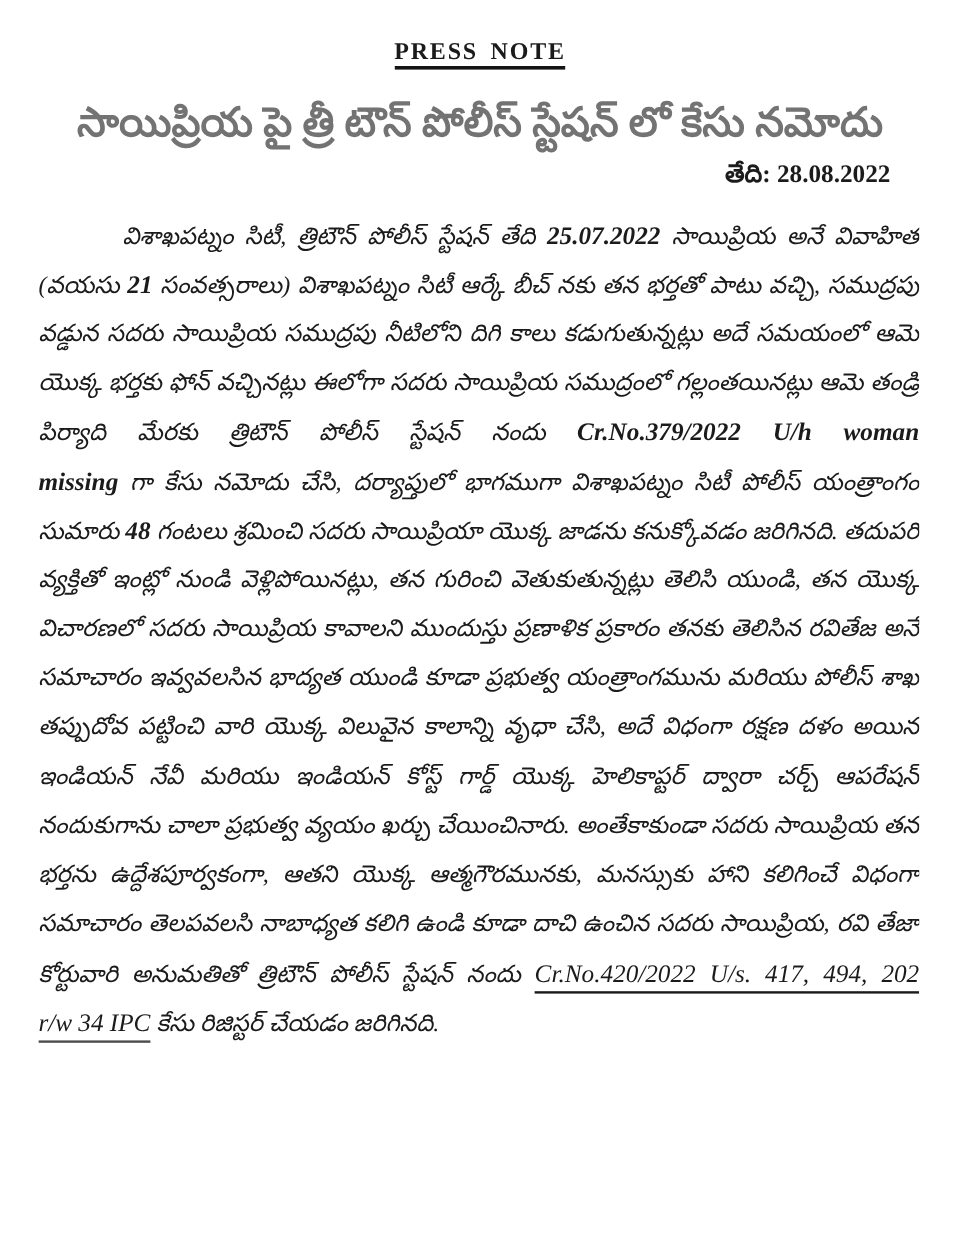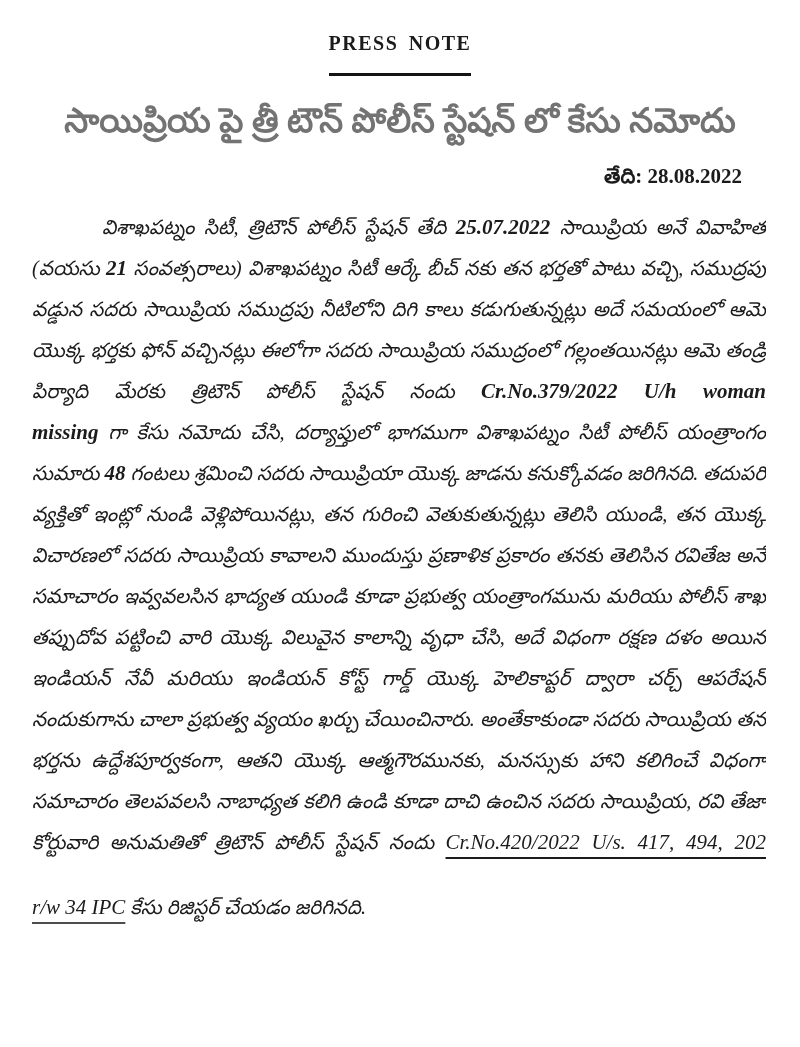--- a/index.html
+++ b/index.html
@@ -17,54 +17,54 @@
     overflow: hidden;
   }
   .press-title-row { text-align: center; }
   .press-title {
     display: inline-block;
     font-weight: bold;
     font-size: 20px;
     letter-spacing: 1.5px;
     word-spacing: 4px;
     border-bottom: 3px solid #141414;
-    padding-bottom: 18px;
+    padding-bottom: 0;
     font-family: "Liberation Serif", serif;
   }
   .headline {
     text-align: center;
     font-size: 34px;
     font-weight: bold;
     margin: 24px 40px 0 40px;
     line-height: 1.25;
     font-family: "Liberation Serif", serif;
   }
   .date-line {
     text-align: right;
     padding-right: 58px;
     font-weight: bold;
     font-size: 21px;
-    margin-top: 21px;
+    margin-top: 8px;
     font-family: "Liberation Serif", serif;
   }
   .body-text {
     margin: 14px 34px 0 32px;
     font-size: 20px;
     font-style: italic;
   }
   .line {
     height: 41px;
     line-height: 41px;
     overflow: hidden;
     text-align: justify;
     text-align-last: justify;
     white-space: normal;
   }
   .line.indent { text-indent: 70px; }
-  .line.last { text-align-last: left; margin-top: 24px; }
+  .line.last { text-align-last: left; }
   .b { font-weight: bold; }
   .en { font-family: "Liberation Serif", serif; font-size: 21px; }
   .u {
     text-decoration: underline;
     text-underline-offset: 8px;
     text-decoration-thickness: 2px;
   }
   .u-gray { text-decoration-color: #4d4d4d; }
 </style>
 </head>

